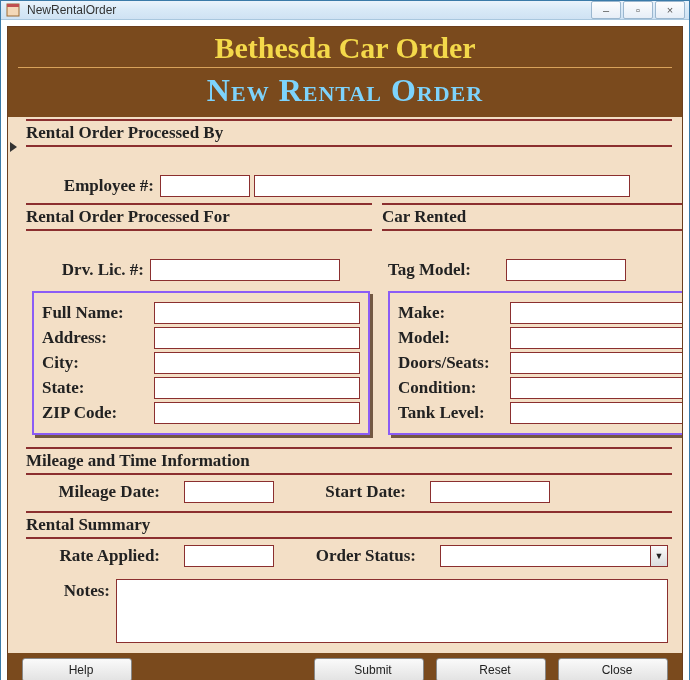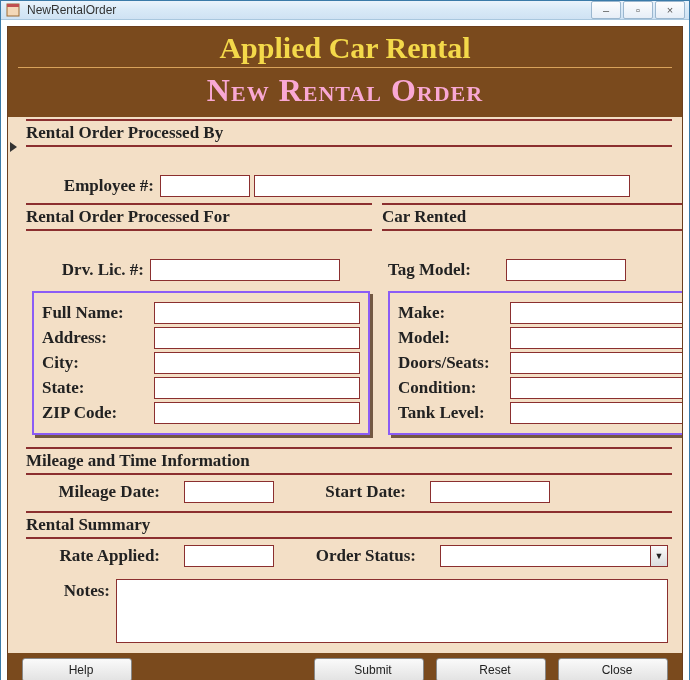--- a/index.html
+++ b/index.html
@@ -73,21 +73,21 @@
     font-size:30px;
   }
   .header hr {
     border:none;border-top:1px solid #d9a25a;margin:2px 0 4px 0;
   }
   .header .formtitle{
     font-family:"Times New Roman",serif;
     font-weight:bold;
     font-variant:small-caps;
     letter-spacing:1px;
-    color:#f9a8d4;
+    color:#7dd3fc;
     font-size:32px;
     text-align:center;
   }
   .body {
     flex:1;
     padding:0 10px 6px 18px;
     font-family:"Times New Roman",serif;
     color:#222;
     font-size:17px;
     overflow:hidden;
@@ -169,21 +169,21 @@
       <div class="winbtn">▫</div>
       <div class="winbtn">×</div>
     </div>
   </div>
 
   <div class="client">
     <div class="formouter">
       <div class="recsel"></div>
 
       <div class="header">
-        <div class="company">Applied Car Rental</div>
+        <div class="company">Bethesda Car Order</div>
         <hr>
         <div class="formtitle">New Rental Order</div>
       </div>
 
       <div class="body">
 
         <div class="sectitle">Rental Order Processed By</div>
         <div class="row" style="padding-left:10px;">
           <div class="lbl" style="width:124px;">Employee #:</div>
           <input class="txt" style="width: 90px;" value="">

